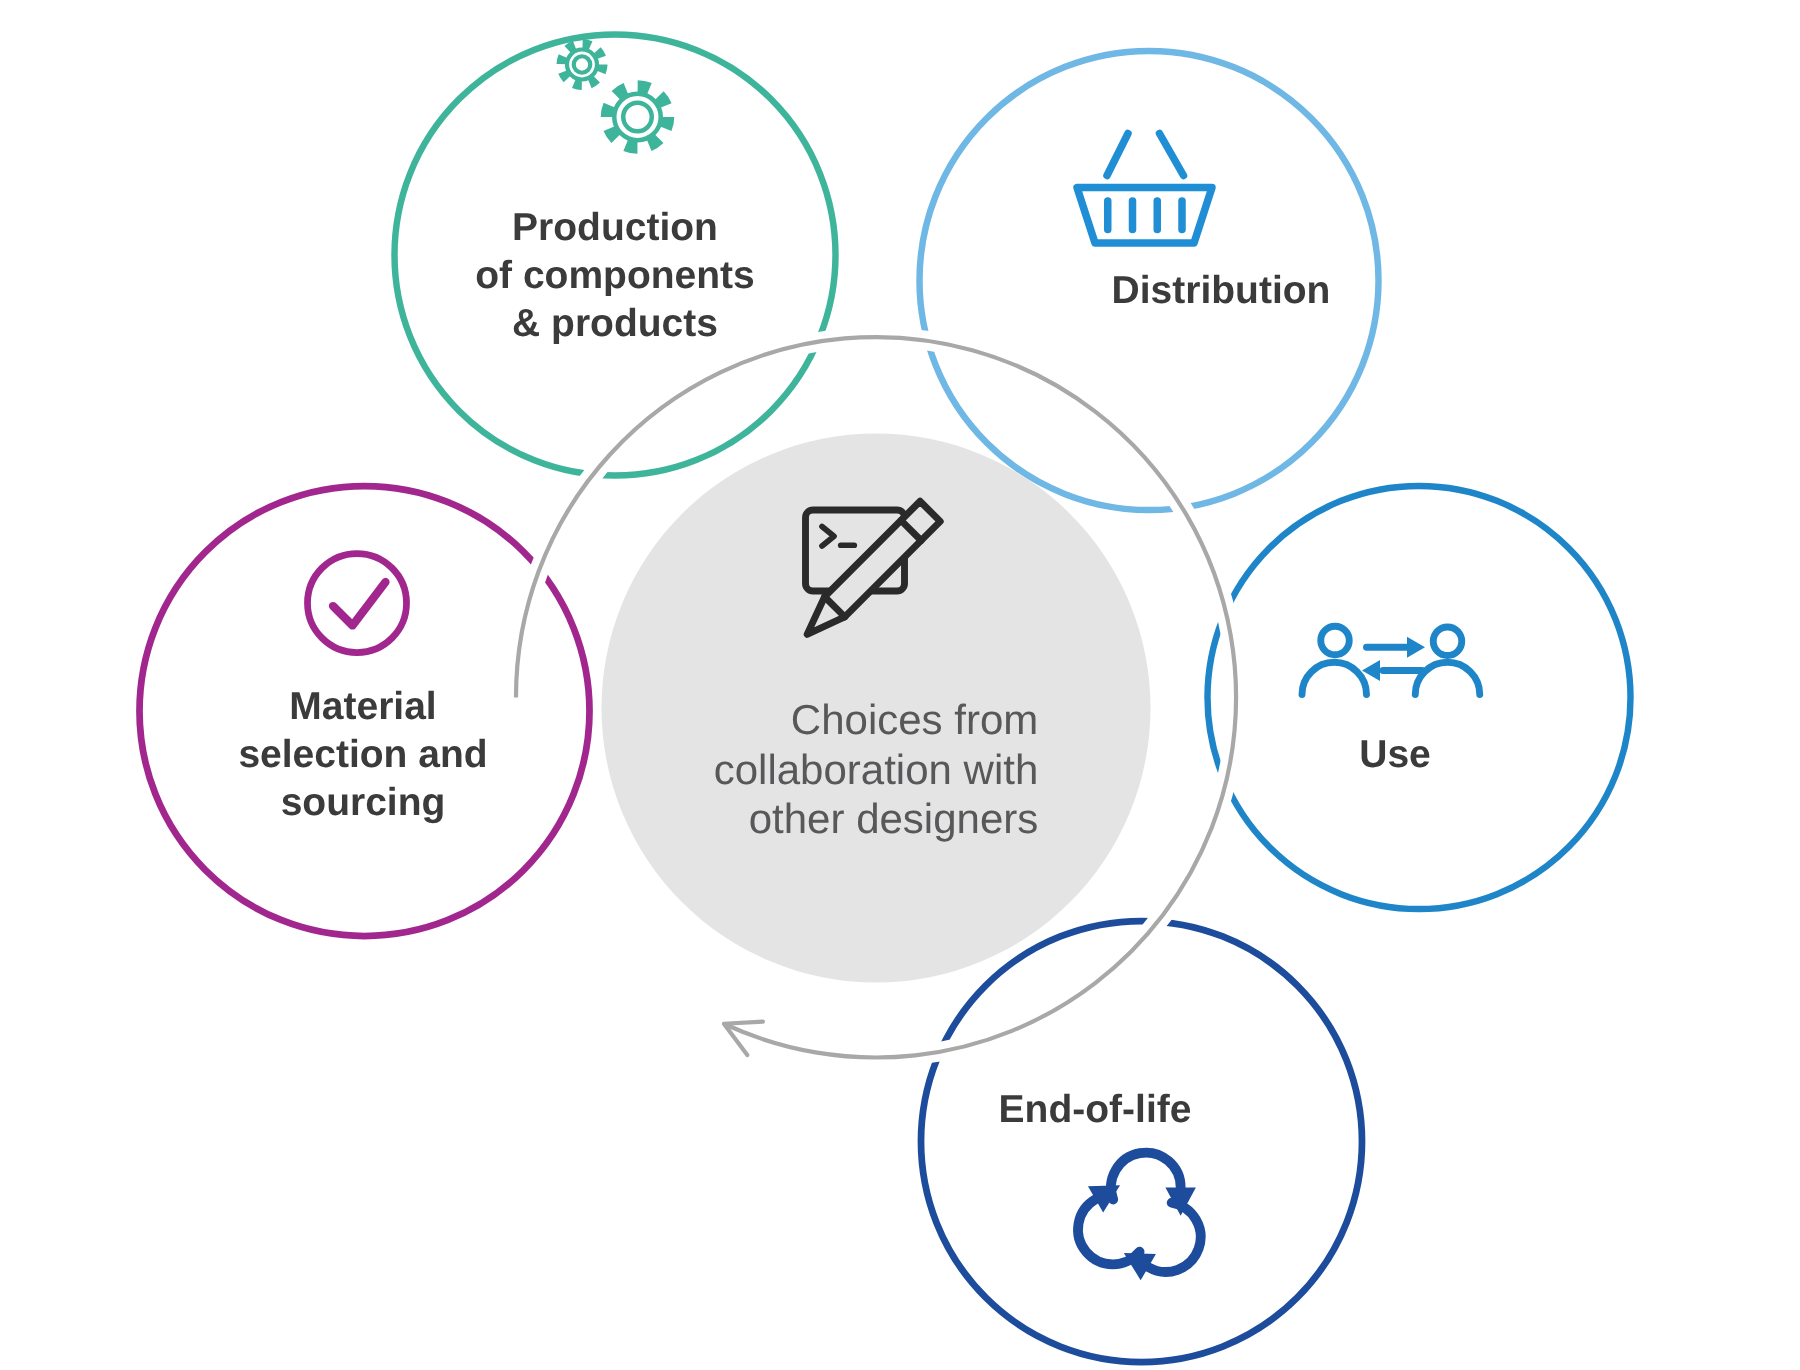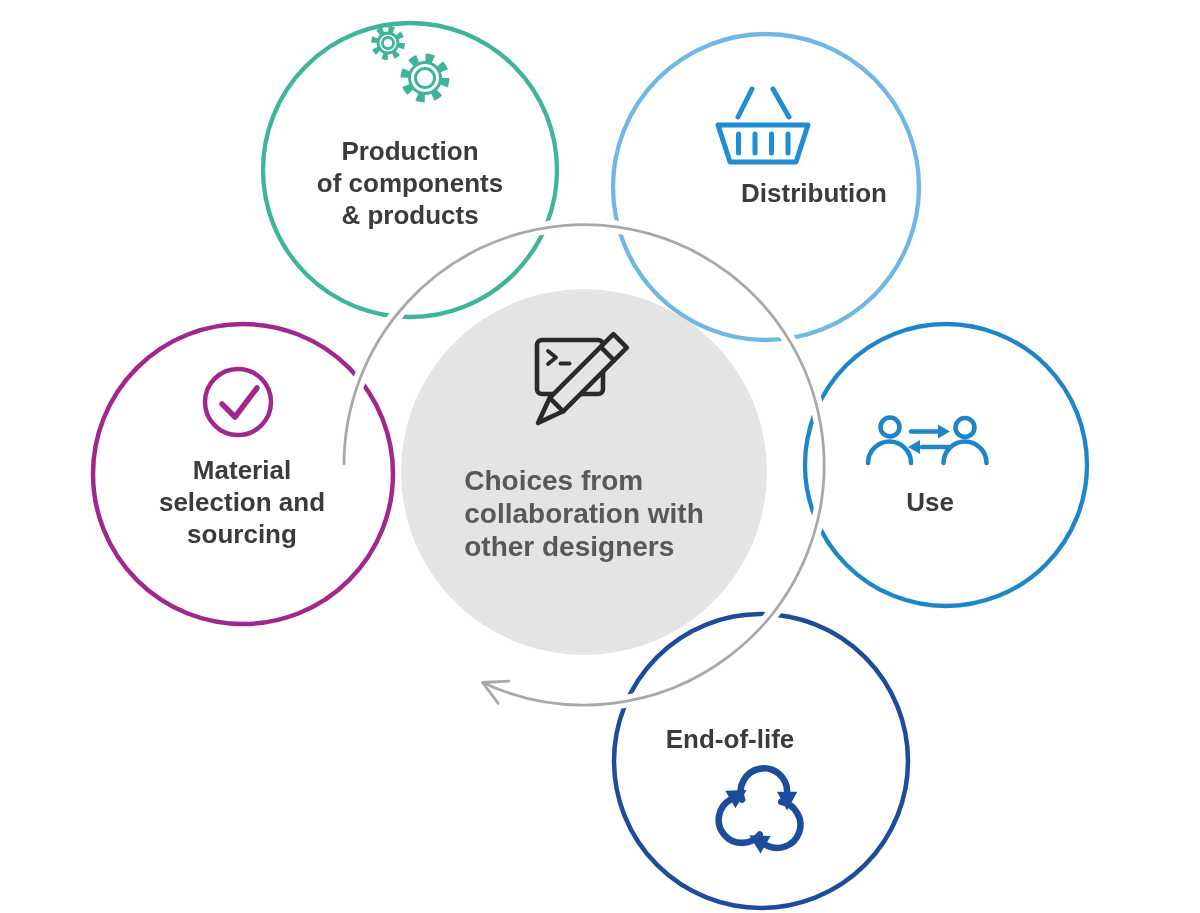--- a/index.html
+++ b/index.html
@@ -2,22 +2,22 @@
 <html><head>
 <meta charset="utf-8">
 <style>
   html,body{margin:0;padding:0;}
   body{background:#ffffff;font-family:"Liberation Sans",sans-serif;}
   .canvas{position:relative;width:1200px;height:913px;background:#ffffff;overflow:hidden;}
   .canvas svg.layer{position:absolute;left:0;top:0;}
   .label{position:absolute;transform:translate(-50%,-50%);text-align:center;
          font-weight:bold;font-size:26px;line-height:32px;color:#3b3b3b;white-space:nowrap;}
   .label span{display:block;}
-  .center-label{position:absolute;transform:translate(-50%,-50%);text-align:left;
-         font-weight:bold;font-size:28px;line-height:33px;color:#58585a;white-space:nowrap;}
+  .center-label{position:absolute;transform:translate(-50%,-50%);text-align:right;
+         font-weight:normal;font-size:28px;line-height:33px;color:#58585a;white-space:nowrap;}
   .center-label span{display:block;}
 </style>
 </head>
 <body>
 
 <div class="canvas">
 
   <svg class="layer" width="1200" height="913" viewBox="0 0 1200 913">
 
     <circle cx="410" cy="170" r="147" fill="none" stroke-width="4.3" stroke="#3eb49b"></circle>

